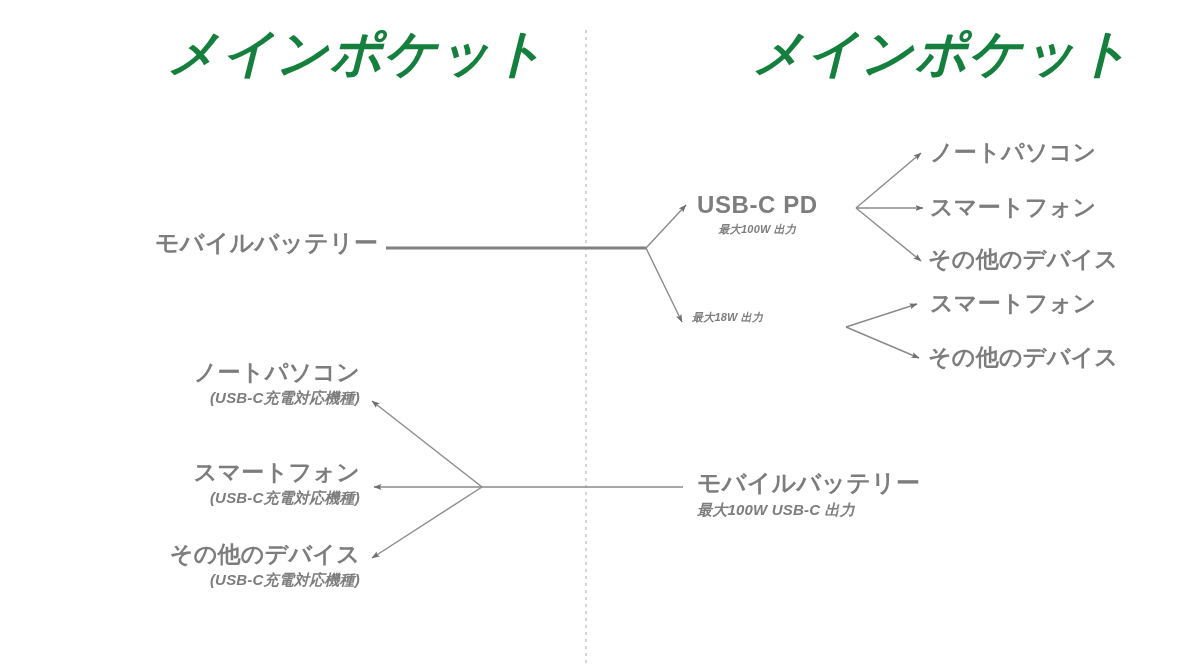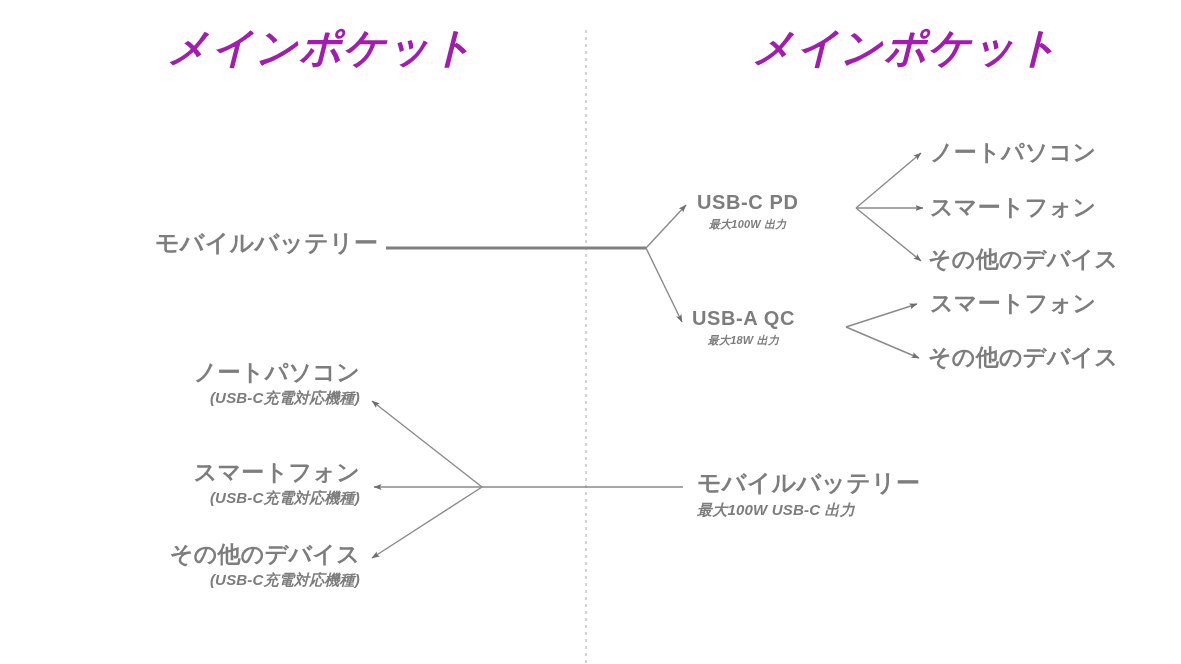--- a/index.html
+++ b/index.html
@@ -17,24 +17,24 @@
   }
   #wires {
     position: absolute;
     left: 0; top: 0;
     width: 1181px;
     height: 664px;
     pointer-events: none;
   }
   .col-title {
     position: absolute;
-    font-size: 42px;
+    font-size: 52px;
     font-weight: 700;
     font-style: italic;
-    color: #a21caf;
+    color: #15803d;
     letter-spacing: 1px;
     white-space: nowrap;
     line-height: 1;
   }
   .node {
     position: absolute;
     white-space: nowrap;
     line-height: 1.15;
   }
   .node .label {
@@ -46,21 +46,21 @@
   }
   .node .sub {
     font-size: 15px;
     font-weight: 700;
     font-style: italic;
     color: #7d7d7d;
     letter-spacing: 0.2px;
     display: block;
     margin-top: 4px;
   }
-  .node.big .label { font-size: 20px; letter-spacing: 0.6px; }
+  .node.big .label { font-size: 24px; letter-spacing: 0.6px; }
   .node.big .sub   { font-size: 11px; }
   .node.leaf .label { font-size: 23px; }
   .node.align-right { text-align: right; }
   .node.align-left  { text-align: left; }
   .node.align-center { text-align: center; }
 </style>
 </head>
 <body>
 
 <div id="canvas">
@@ -99,21 +99,20 @@
 
   <div class="node align-left" style="left:155px; top:229px;">
     <span class="label">モバイルバッテリー</span>
   </div>
 
   <div class="node big align-center" style="left:697px; top:191px;">
     <span class="label">USB-C PD</span>
     <span class="sub">最大100W 出力</span>
   </div>
   <div class="node big align-center" style="left:692px; top:307px;">
-    <span class="label">USB-A QC</span>
     <span class="sub">最大18W 出力</span>
   </div>
 
   <div class="node leaf align-left" style="left:930px; top:139px;">
     <span class="label">ノートパソコン</span>
   </div>
   <div class="node leaf align-left" style="left:930px; top:194px;">
     <span class="label">スマートフォン</span>
   </div>
   <div class="node leaf align-left" style="left:928px; top:246px;">

